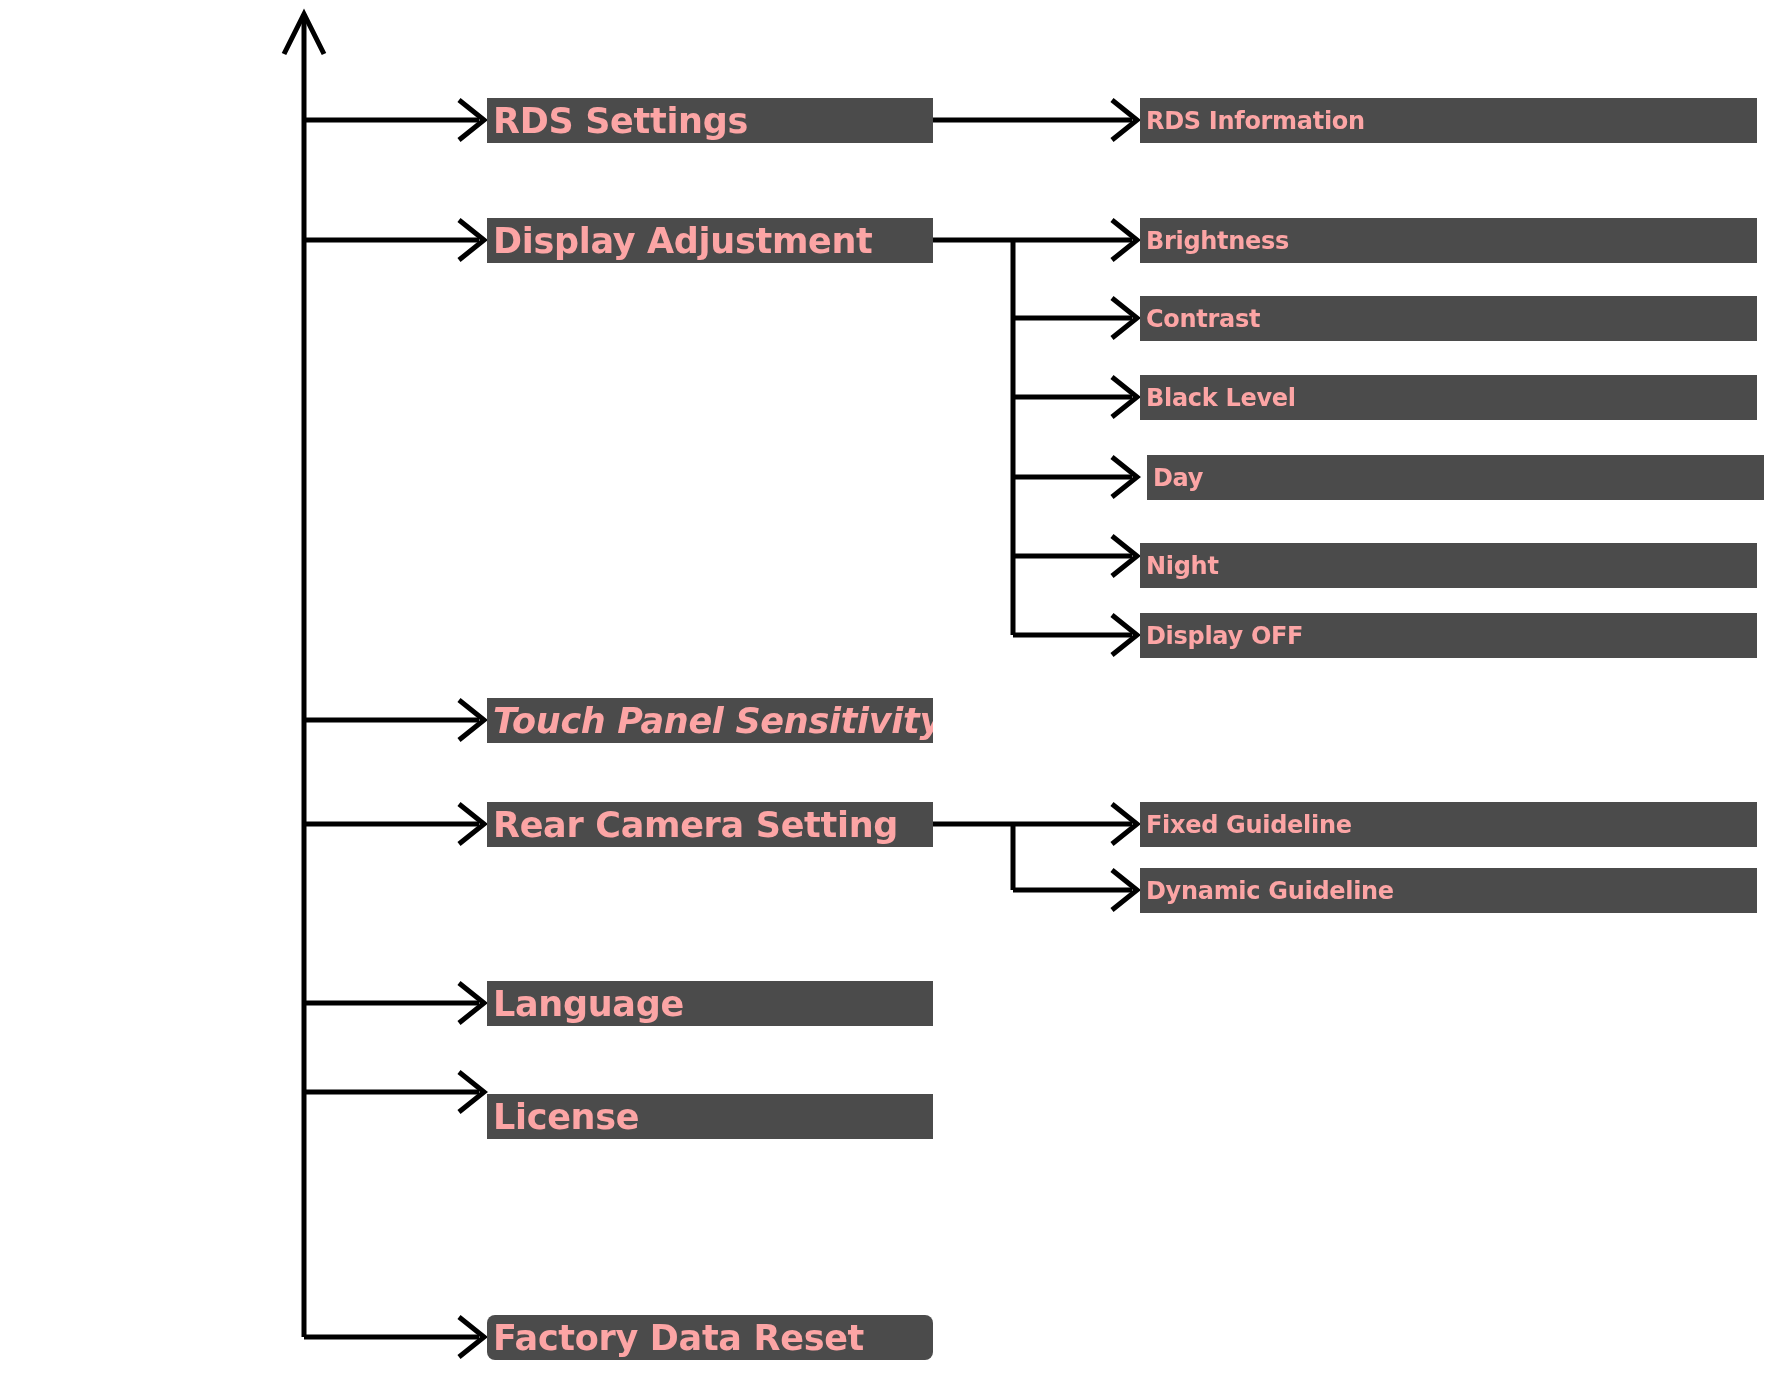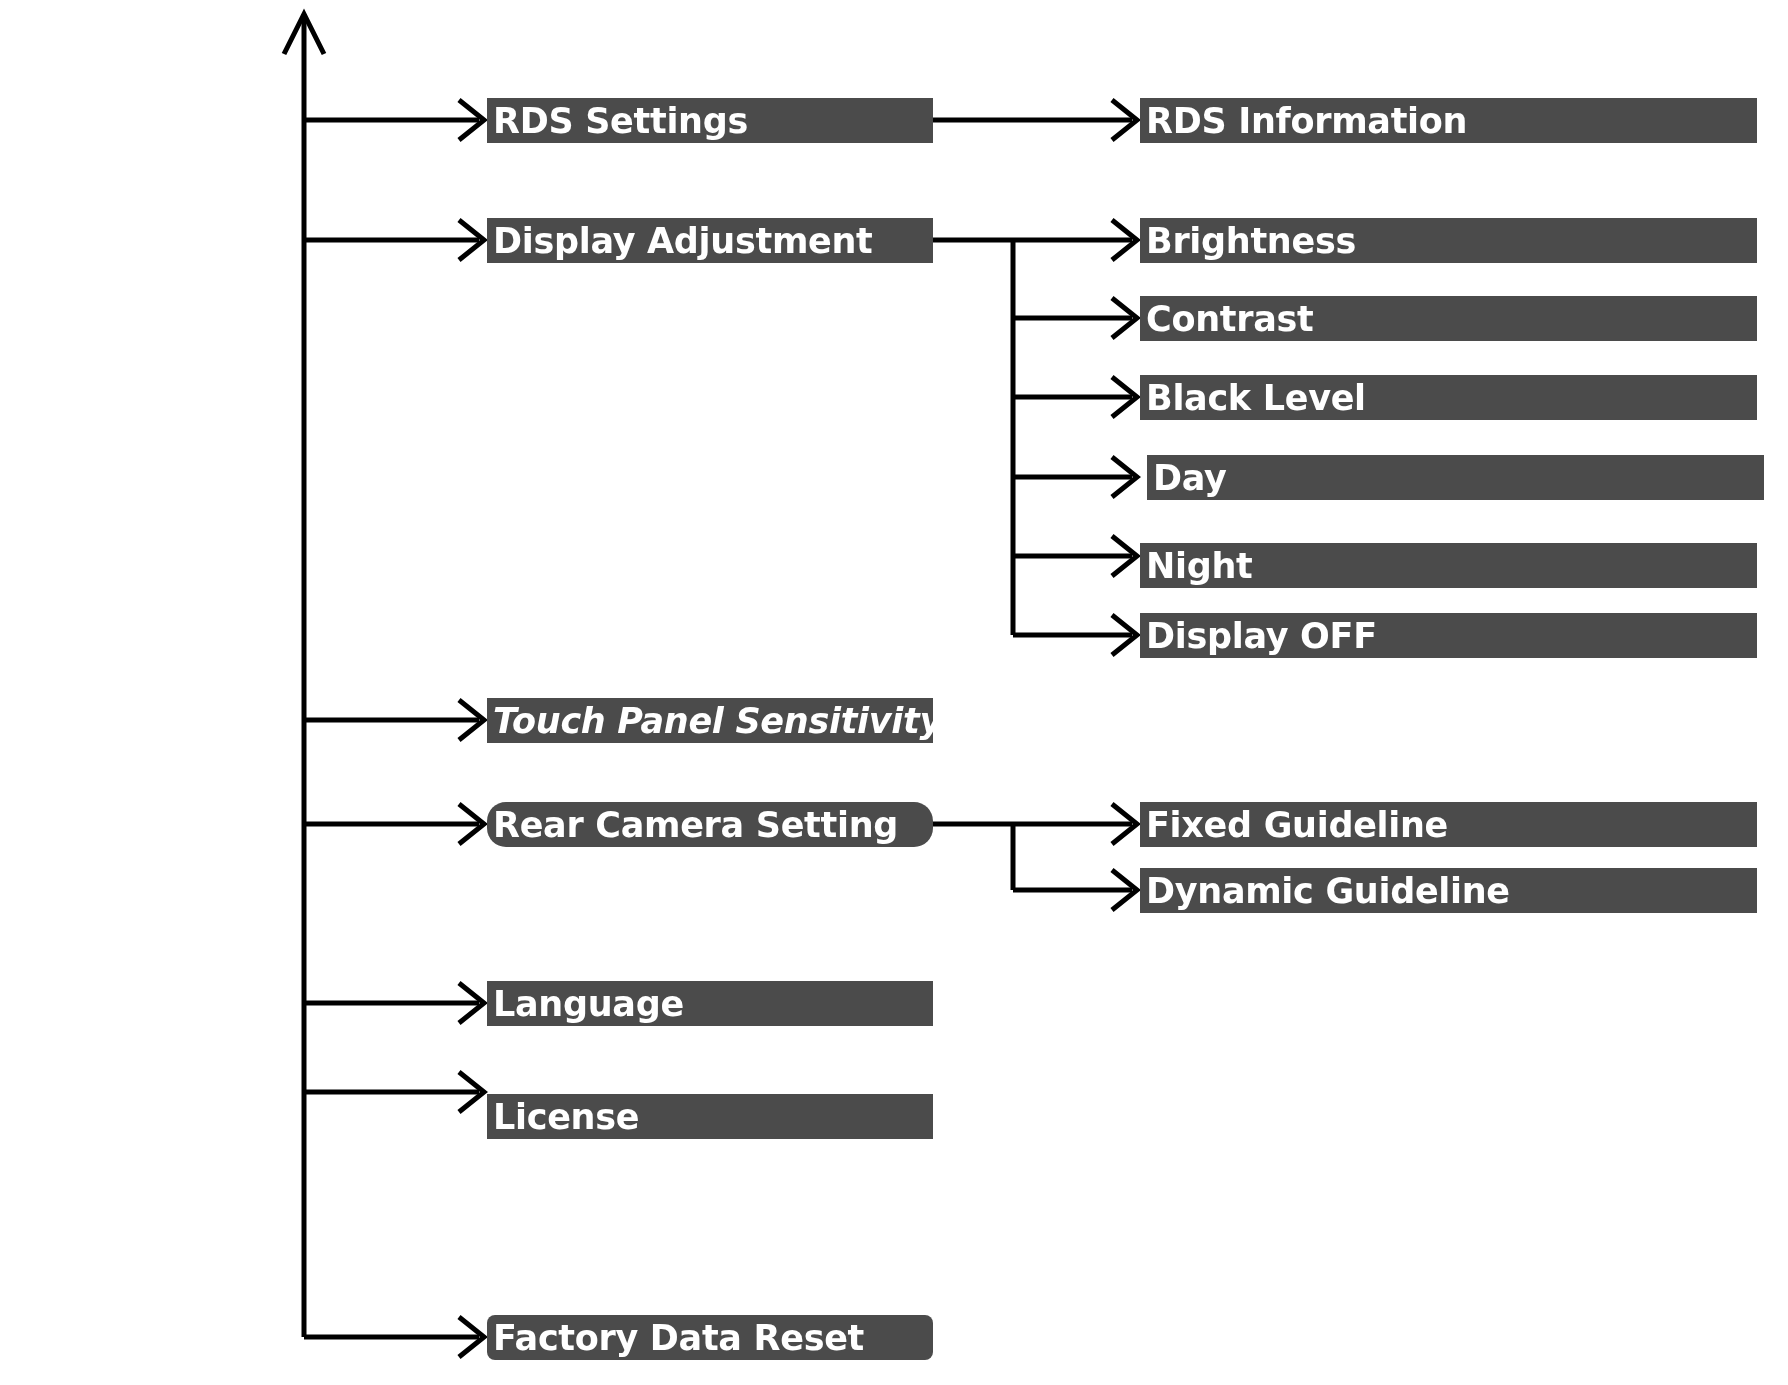--- a/index.html
+++ b/index.html
@@ -11,41 +11,41 @@
     position: relative;
     width: 1788px;
     height: 1385px;
     background: #ffffff;
     overflow: hidden;
     font-family: "DejaVu Sans", "Liberation Sans", sans-serif;
   }
   .node {
     position: absolute;
     background: #4b4b4b;
-    color: #ffffff;
+    color: #fca5a5;
     font-weight: bold;
     display: flex;
     align-items: center;
     box-sizing: border-box;
     padding-left: 6px;
     letter-spacing: -0.3px;
     white-space: nowrap;
     overflow: hidden;
   }
   .node-l {
     left: 487px;
     width: 446px;
     height: 45px;
     font-size: 35px;
   }
   .node-r {
     left: 1140px;
     width: 617px;
     height: 45px;
-    font-size: 35px;
+    font-size: 24px;
   }
   .conn { position: absolute; }
 </style>
 </head>
 <body>
 
 <div id="canvas">
 
   <svg class="conn" style="left:0;top:0;width:1788px;height:1385px;pointer-events:none;">
 
@@ -107,21 +107,21 @@
     <line x1="1013" y1="890" x2="1132" y2="890" stroke="#000" stroke-width="5"></line>
     <polyline points="1112,870 1137,890 1112,910" fill="none" stroke="#000" stroke-width="5"></polyline>
   </svg>
 
   <div class="node node-l" style="top:98px;">RDS Settings</div>
 
   <div class="node node-l" style="top:218px;">Display Adjustment</div>
 
   <div class="node node-l" style="top:698px;font-style:italic;">Touch Panel Sensitivity</div>
 
-  <div class="node node-l" style="top:802px;border-radius:19px;">Rear Camera Setting</div>
+  <div class="node node-l" style="top:802px;">Rear Camera Setting</div>
 
   <div class="node node-l" style="top:981px;">Language</div>
 
   <div class="node node-l" style="top:1070px;margin-top:24px;">License</div>
 
   <div class="node node-l" style="top:1315px;border-radius:8px;">Factory Data Reset</div>
 
   <div class="node node-r" style="top:98px;">RDS Information</div>
 
   <div class="node node-r" style="top:218px;">Brightness</div>

